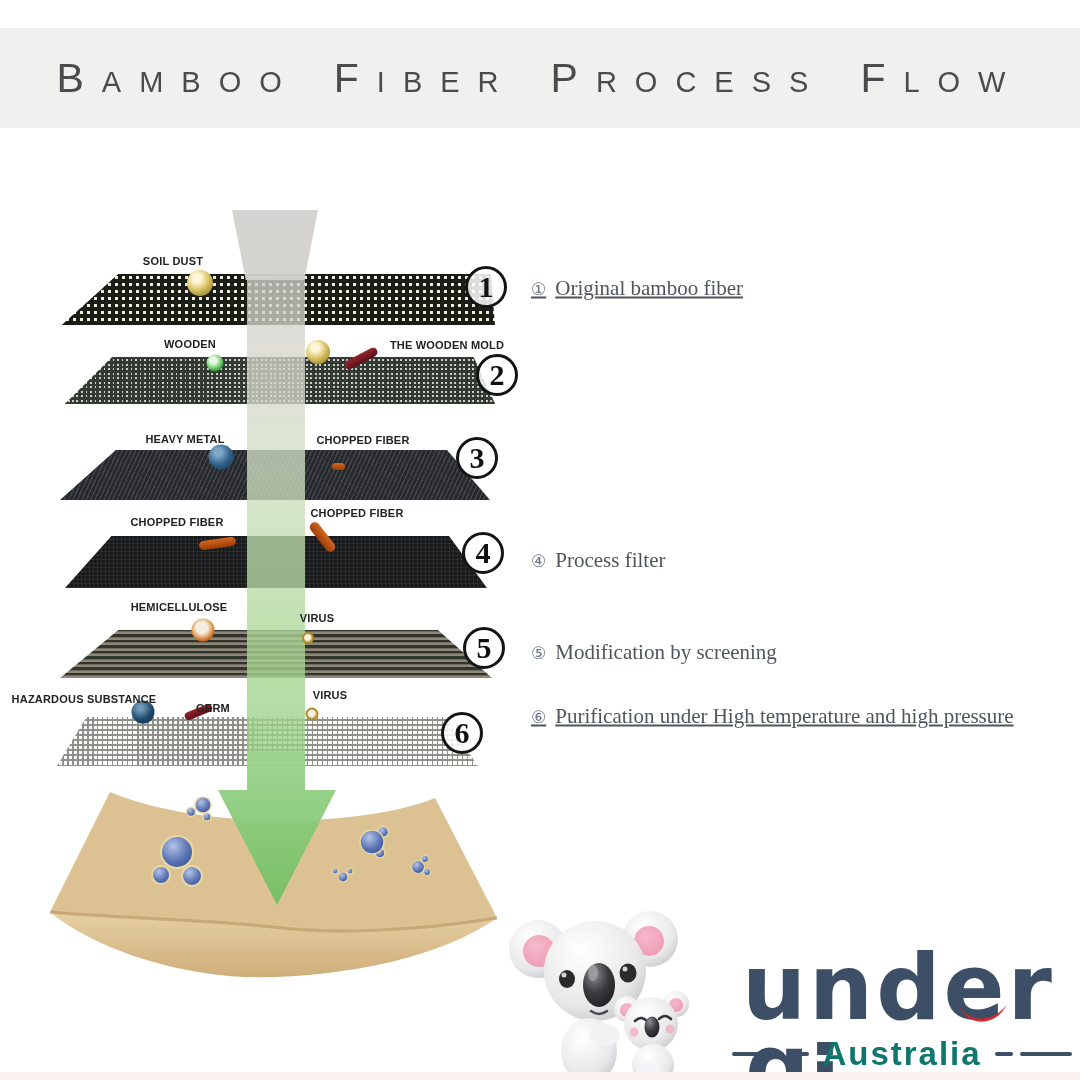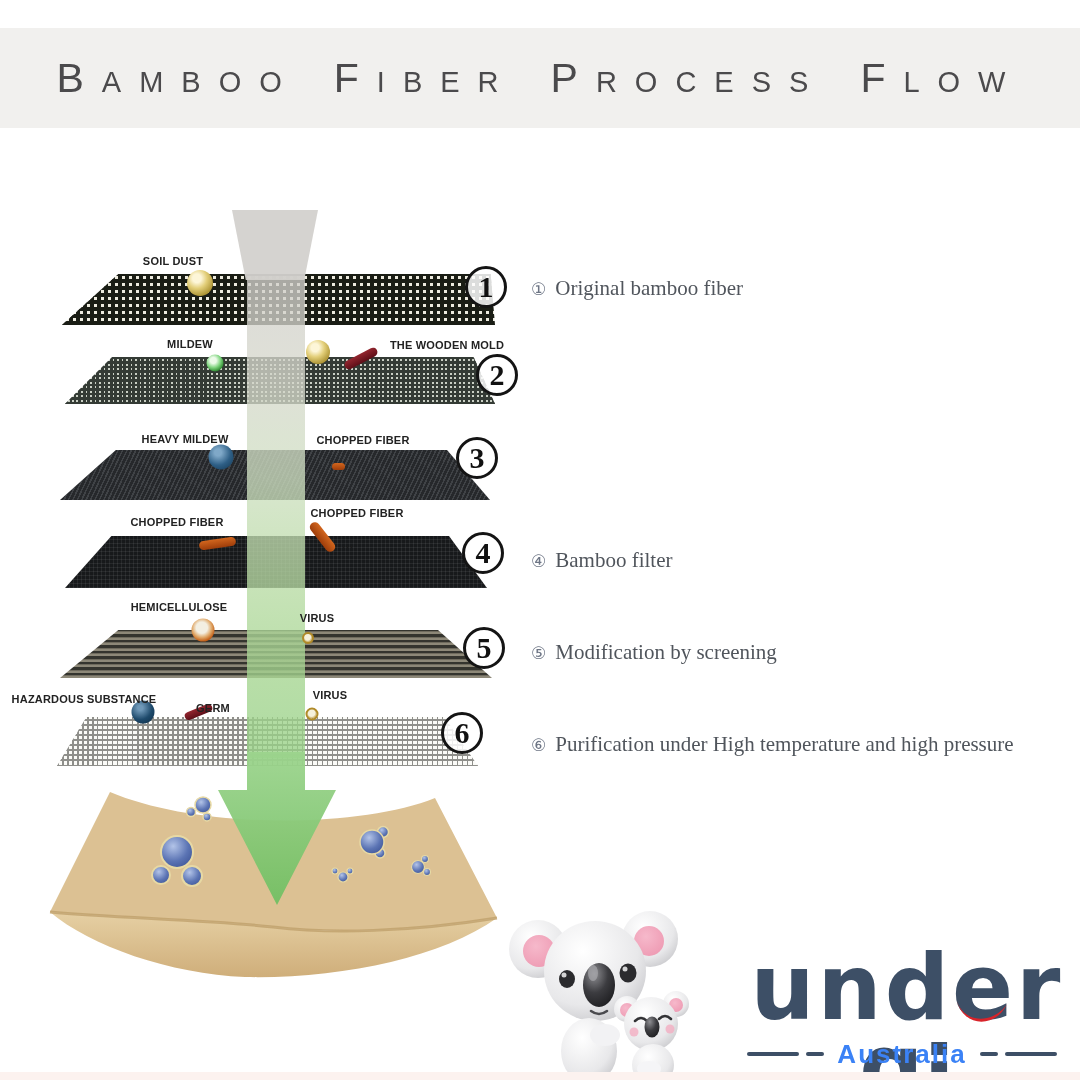--- a/index.html
+++ b/index.html
@@ -1,17 +1,17 @@
 <!DOCTYPE html>
 <html><head>
 <meta charset="utf-8">
 <style>
   html,body{margin:0;padding:0;background:#ffffff;}
   .stage{position:relative;width:1080px;height:1080px;background:#ffffff;overflow:hidden;
-         font-family:"Liberation Sans",sans-serif;text-align:center;}
+         font-family:"Liberation Sans",sans-serif;}
 
   
   .title-band{position:absolute;left:0;top:28px;width:1080px;height:100px;background:#f1f0ee;
               display:flex;align-items:center;justify-content:center;}
   #title{margin:0;font-family:"Liberation Sans",sans-serif;font-weight:400;color:#4b4a4c;
          font-size:29px;text-transform:uppercase;white-space:nowrap;}
   #title .word{display:inline-block;letter-spacing:18px;margin:0 17px;}
   #title .word::first-letter{font-size:41px;}
 
   
@@ -88,22 +88,22 @@
   .wordmark{position:absolute;left:742px;top:942px;width:330px;height:100px;
             font-family:"DejaVu Sans",sans-serif;font-weight:700;font-size:90px;
             color:#3d4f66;letter-spacing:3px;line-height:92px;}
   .wordmark .flip-b{display:inline-block;transform:rotate(180deg);}
   .smile-svg{position:absolute;left:212px;top:56px;width:56px;height:30px;}
   .country-row{position:absolute;left:728px;top:1036px;width:348px;height:36px;
                display:flex;align-items:center;justify-content:center;gap:7px;}
   .dash{height:4px;background:#3d4f66;border-radius:2px;}
   .dash.long{width:52px;}
   .dash.short{width:18px;}
-  .country{font-family:"Liberation Sans",sans-serif;font-weight:700;font-size:26px;
-           color:#3b82f6;letter-spacing:2px;padding:0 6px;}
+  .country{font-family:"Liberation Sans",sans-serif;font-weight:700;font-size:33px;
+           color:#0f766e;letter-spacing:2px;padding:0 6px;}
 
   .bottom-strip{position:absolute;left:0;bottom:0;width:1080px;height:8px;background:#fcf2ef;}
 </style>
 </head>
 <body>
 
 <div class="stage">
 
   <header class="title-band">
     <h1 id="title"><span class="word">Bamboo</span><span class="word">Fiber</span><span class="word">Process</span><span class="word">Flow</span></h1>
@@ -180,49 +180,49 @@
   <span class="rod rod-orange" style="left:199px;top:539px;width:37px;height:9px;transform:rotate(-8deg);"></span>
   <span class="rod rod-orange" style="left:305px;top:532px;width:35px;height:10px;transform:rotate(52deg);"></span>
   <span class="dots" style="left:342px;top:538px;">...</span>
   <span class="sphere sph-orange" style="left:203px;top:630px;width:23px;height:23px;"></span>
   <span class="sphere ring-gold" style="left:308px;top:638px;width:12px;height:12px;"></span>
   <span class="sphere sph-navy" style="left:143px;top:712px;width:23px;height:23px;"></span>
   <span class="rod rod-dark" style="left:184px;top:708px;width:29px;height:8px;transform:rotate(-22deg);"></span>
   <span class="sphere ring-gold" style="left:312px;top:714px;width:13px;height:13px;"></span>
 
   <span class="plabel" style="left:163px;top:261px;padding-left:20px;">SOIL DUST</span>
-  <span class="plabel" style="left:190px;top:344px;">MILDEW</span>
+  <span class="plabel" style="left:190px;top:344px;">WOODEN</span>
   <span class="plabel" style="left:447px;top:345px;">THE WOODEN MOLD</span>
-  <span class="plabel" style="left:185px;top:439px;">HEAVY MILDEW</span>
+  <span class="plabel" style="left:185px;top:439px;">HEAVY METAL</span>
   <span class="plabel" style="left:363px;top:440px;">CHOPPED FIBER</span>
   <span class="plabel" style="left:177px;top:522px;">CHOPPED FIBER</span>
   <span class="plabel" style="left:357px;top:513px;">CHOPPED FIBER</span>
   <span class="plabel" style="left:179px;top:607px;">HEMICELLULOSE</span>
   <span class="plabel" style="left:317px;top:618px;">VIRUS</span>
   <span class="plabel" style="left:84px;top:699px;">HAZARDOUS SUBSTANCE</span>
   <span class="plabel" style="left:213px;top:699px;margin-top:9px;">GERM</span>
   <span class="plabel" style="left:330px;top:695px;">VIRUS</span>
 
   <div class="badge" style="left:486px;top:287px;">1</div>
   <div class="badge" style="left:497px;top:375px;">2</div>
   <div class="badge" style="left:477px;top:458px;">3</div>
   <div class="badge" style="left:483px;top:553px;">4</div>
   <div class="badge" style="left:484px;top:648px;">5</div>
   <div class="badge" style="left:462px;top:733px;">6</div>
 
-  <div class="step" style="top:288px;">
+  <div class="step" style="top:288px;text-decoration:underline;">
     <span class="marker">①</span><span>Original bamboo fiber</span>
   </div>
   <div class="step" style="top:560px;">
-    <span class="marker">④</span><span>Bamboo filter</span>
+    <span class="marker">④</span><span>Process filter</span>
   </div>
   <div class="step" style="top:652px;">
     <span class="marker">⑤</span><span>Modification by screening</span>
   </div>
-  <div class="step" style="top:744px;">
+  <div class="step" style="top:716px;text-decoration:underline;">
     <span class="marker">⑥</span><span>Purification under High temperature and high pressure</span>
   </div>
 
   <svg class="koala-svg" viewBox="0 0 215 195">
     <defs>
       <radialGradient id="fur" cx="0.38" cy="0.3" r="0.9">
         <stop offset="0" stop-color="#ffffff"></stop>
           <stop offset="0.6" stop-color="#e8e8ea"></stop>
           <stop offset="1" stop-color="#b8b8bc"></stop>
       </radialGradient>

